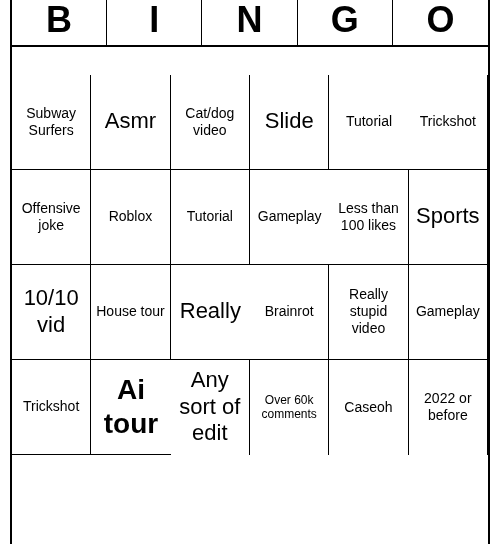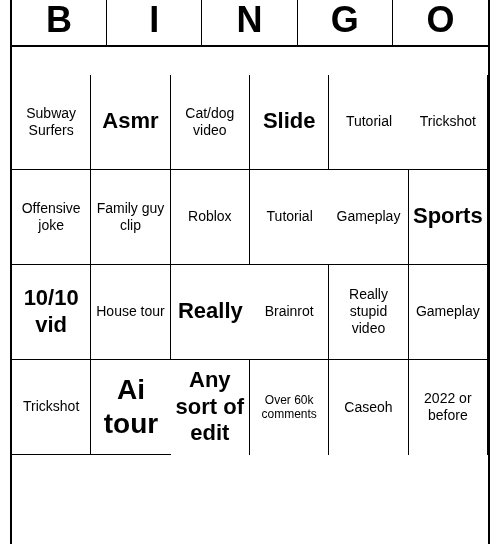--- a/index.html
+++ b/index.html
@@ -65,21 +65,21 @@
     .bingo-cell:nth-child(5n) {
       border-right: none;
     }
 
     .bingo-cell:nth-child(n+21) {
       border-bottom: none;
     }
 
     .bingo-cell.large-text {
       font-size: 22px;
-      font-weight: bold;
+      font-weight: normal;
     }
 
     .bingo-cell.xlarge-text {
       font-size: 28px;
       font-weight: normal;
     }
 
     .bingo-cell.row5 {
       min-height: 95px;
     }
@@ -96,24 +96,24 @@
       <div class="bingo-header-cell">O</div>
     </div>
   <div class="bingo-grid">
   <div class="bingo-cell">Subway Surfers</div>
       <div class="bingo-cell large-text">Asmr</div>
       <div class="bingo-cell">Cat/dog video</div>
       <div class="bingo-cell large-text">Slide</div>
       <div class="bingo-cell">Tutorial</div>
       <div class="bingo-cell">Trickshot</div>
       <div class="bingo-cell">Offensive joke</div>
-      <div class="bingo-cell">Family guy clip</div>
       <div class="bingo-cell">Roblox</div>
       <div class="bingo-cell">Tutorial</div>
       <div class="bingo-cell">Gameplay</div>
+      <div class="bingo-cell">Less than 100 likes</div>
       <div class="bingo-cell large-text">Sports</div>
       <div class="bingo-cell large-text">10/10 vid</div>
       <div class="bingo-cell">House tour</div>
       <div class="bingo-cell large-text">Really</div>
       <div class="bingo-cell">Brainrot</div>
       <div class="bingo-cell">Really stupid video</div>
       <div class="bingo-cell">Gameplay</div>
       <div class="bingo-cell">Trickshot</div>
       <div class="bingo-cell row5 xlarge-text" style="font-weight: bold;">Ai tour</div>
       <div class="bingo-cell row5 large-text">Any sort of edit</div>

